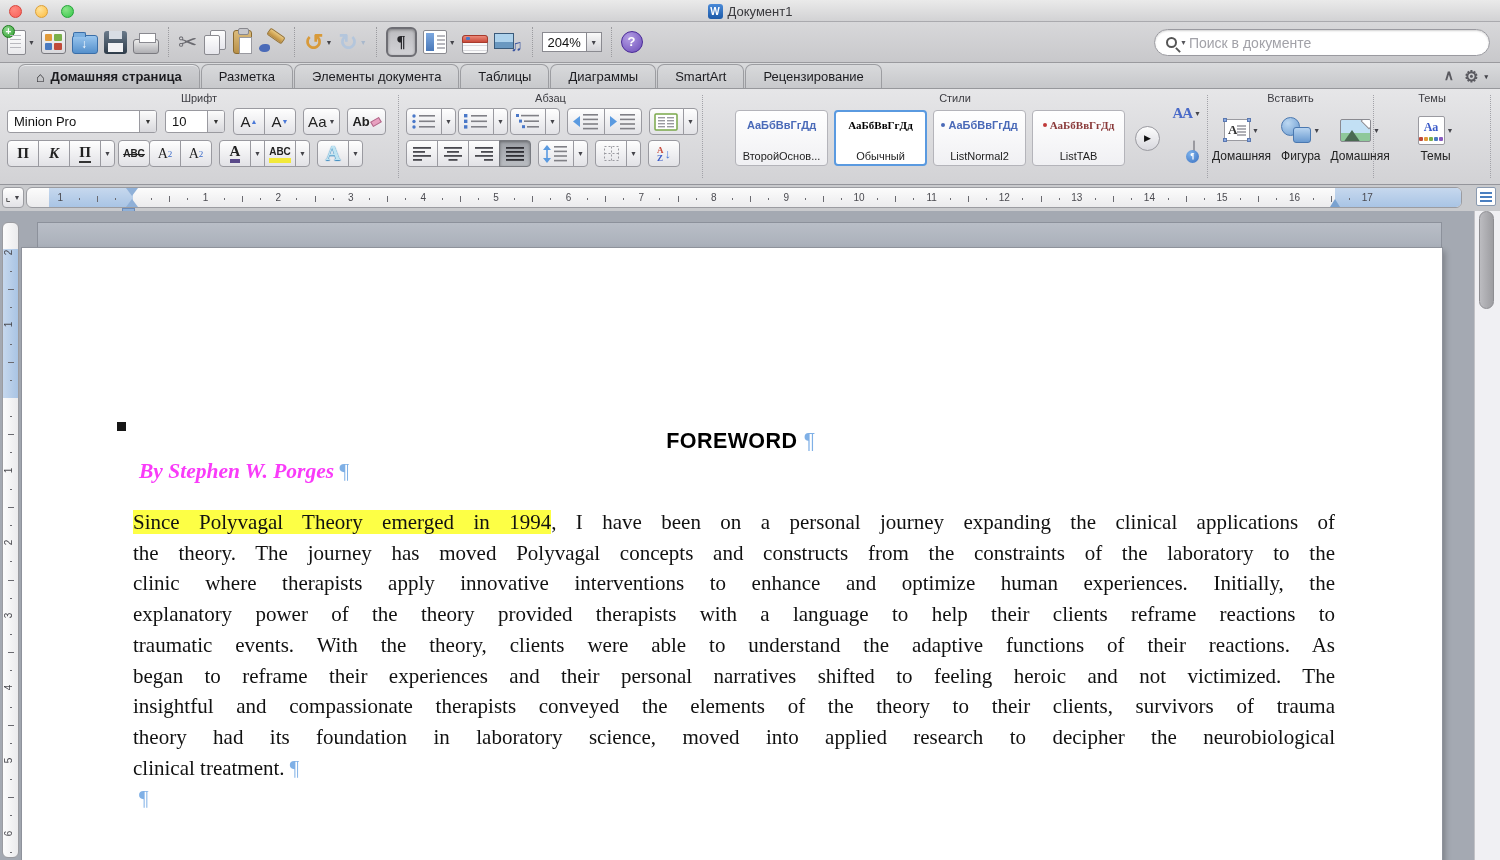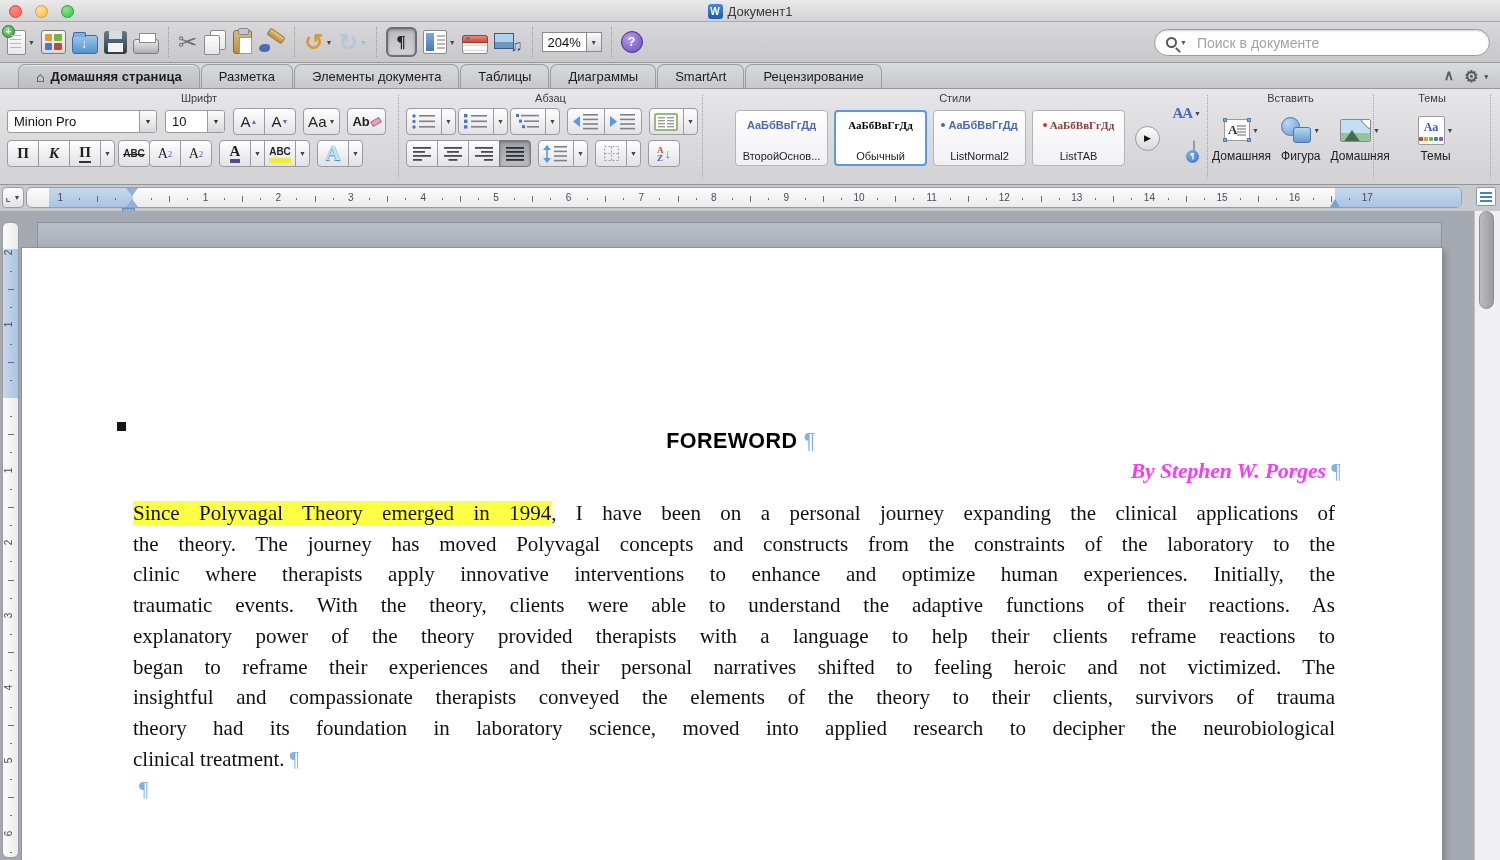--- a/index.html
+++ b/index.html
@@ -79,21 +79,21 @@
   .zoomdd{width:15px;height:20px;background:linear-gradient(#fafafa,#d4d4d8);border:1px solid #8a8a90;border-left:none;
     display:flex;align-items:center;justify-content:center;font-size:7px;color:#44444a;}
   .help{width:22px;height:22px;border-radius:50%;border:1px solid #4a2a98;
     background:radial-gradient(circle at 35% 30%,#b49ee4,#6a4ab8);
     color:#fff;font:bold 13px/20px "Liberation Sans",sans-serif;text-align:center;}
   .search{position:absolute;right:10px;top:7px;width:336px;height:27px;background:#fff;border:1px solid #9a9aa0;
     border-radius:14px;display:flex;align-items:center;box-shadow:inset 0 1px 2px rgba(0,0,0,.18);}
   .mag{width:11px;height:11px;border:2px solid #555;border-radius:50%;position:relative;margin-left:11px;flex:none;}
   .mag::after{content:"";position:absolute;width:2px;height:6px;background:#555;left:9px;top:8px;transform:rotate(-45deg);}
   .sdd{font-size:7px;color:#55555a;margin-left:3px;}
-  .search input{border:none;outline:none;background:transparent;flex:1;margin-left:8px;font-size:14px;color:#333;}
+  .search input{border:none;outline:none;background:transparent;flex:1;margin-left:0;font-size:14px;color:#333;}
   .search input::placeholder{color:#a2a2a8;}
 
   
   .tabrow{position:absolute;left:0;top:63px;width:1500px;height:26px;
     background:linear-gradient(#dadbdd,#c6c7ca);border-bottom:1px solid #97989c;display:flex;align-items:flex-end;padding-left:18px;}
   .tab{height:24px;padding:0 17px;display:flex;align-items:center;gap:6px;font-size:13px;color:#1c1c20;
     background:linear-gradient(#d8d9db,#c8c9cc);border:1px solid #9c9da1;border-bottom:none;border-radius:7px 7px 0 0;margin-right:1px;}
   .tab.active{background:linear-gradient(#cfd0d3,#bdbec1);font-weight:bold;box-shadow:inset 0 1px 0 #e8e9eb;}
   .homeglyph{font-size:14px;}
   .ribbonctl{position:absolute;top:4px;display:flex;align-items:center;gap:4px;font-weight:bold;color:#5a5a60;}
@@ -198,23 +198,23 @@
   .vtick{position:absolute;background:#6a6a70;height:1px;}
   .vnum{position:absolute;font-size:10px;color:#4a4a50;left:3px;transform:rotate(-90deg);}
   .vtrack{position:absolute;left:1474px;top:0;bottom:0;width:26px;background:#f0f0f3;border-left:1px solid #c2c2c6;}
   .vthumb{position:absolute;left:1479px;top:0;width:15px;height:98px;border-radius:8px;
     background:linear-gradient(90deg,#bcbcc0,#9d9da1);border:1px solid #8d8d91;}
 
   
   .anchor-square{position:absolute;left:117px;top:211px;width:9px;height:9px;background:#161616;}
   .heading{position:absolute;left:133px;top:218px;width:1216px;text-align:center;
     font:bold 21.5px "Liberation Sans",sans-serif;letter-spacing:.4px;color:#000;}
-  .byline{position:absolute;left:125px;top:248px;width:1216px;text-align:right;
+  .byline{position:absolute;left:139px;top:248px;width:1216px;
     font:italic bold 21.5px "Liberation Serif",serif;color:#f93bf9;}
-  .para{position:absolute;left:133px;top:287px;width:1202px;
+  .para{position:absolute;left:133px;top:296px;width:1202px;
     font-family:"Liberation Serif",serif;font-size:21px;line-height:30.7px;color:#111;}
   .dline{width:100%;}
   .dline.j{text-align:justify;text-align-last:justify;}
   .hl{background:#fdff45;}
   .pm{color:#7fb0e6;font-style:normal;font-weight:normal;}
 </style>
 </head>
 <body>
 
 <div class="app">
@@ -780,22 +780,22 @@
       <span class="pm">¶</span>
     </div>
     <div class="byline">
       <span>By Stephen W. Porges</span>
       <span class="pm">¶</span>
     </div>
     <div class="para" id="bodypara">
         <div class="dline j"><span class="hl">Since Polyvagal Theory emerged in 1994</span>, I have been on a  personal journey expanding the clinical applications of</div>
         <div class="dline j">the theory. The journey has moved Polyvagal concepts and constructs from the constraints of the laboratory to the</div>
         <div class="dline j">clinic where therapists apply innovative interventions to enhance and optimize human experiences. Initially, the</div>
+        <div class="dline j">explanatory power of the theory provided therapists with a language to help their clients reframe reactions to</div>
         <div class="dline j">traumatic events. With the theory, clients were able to understand the adaptive functions of their reactions. As</div>
-        <div class="dline j">explanatory power of the theory provided therapists with a language to help their clients reframe reactions to</div>
         <div class="dline j">began to reframe their experiences and their personal narratives shifted to feeling heroic and not victimized. The</div>
         <div class="dline j">insightful and compassionate therapists conveyed the elements of the theory to their clients, survivors of trauma</div>
         <div class="dline j">theory had its foundation in laboratory science, moved into applied research to decipher the neurobiological</div>
         <div class="dline">clinical treatment.<span class="pm"> ¶</span></div>
         <div class="dline pm" style="padding-left: 6px;">¶</div>
       </div>
 
     <div class="vtrack"></div>
     <div class="vthumb"></div>
   </div>

